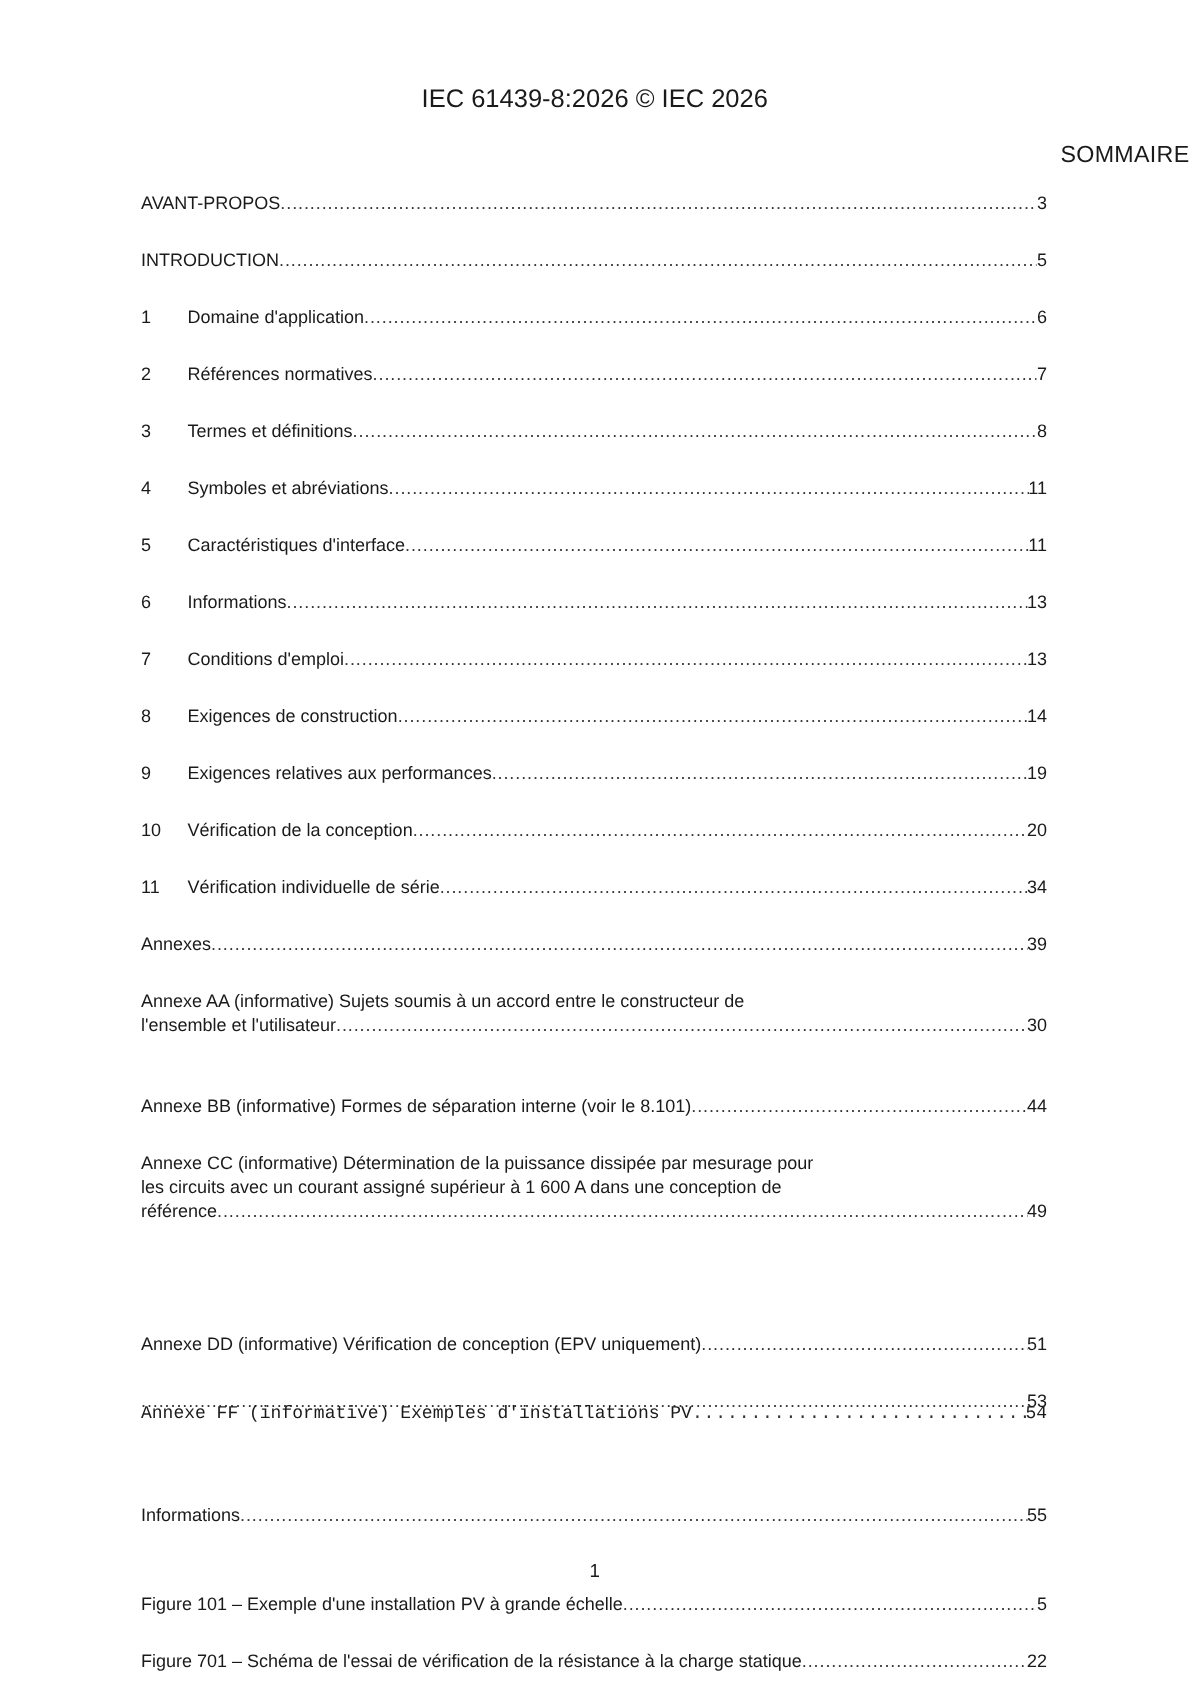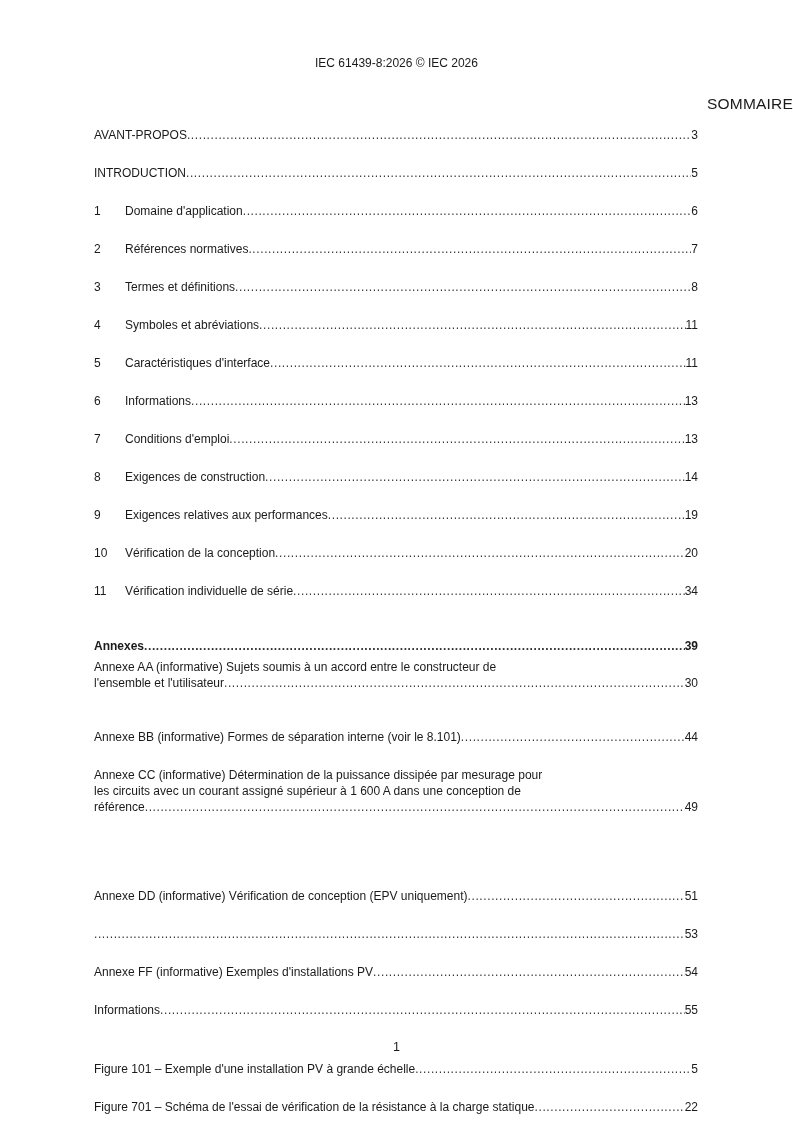--- a/index.html
+++ b/index.html
@@ -1,18 +1,18 @@
 <!DOCTYPE html>
 <html><head>
 <meta charset="utf-8">
 <style>
   html, body { margin:0; padding:0; background:#ffffff; }
   body { width:793px; height:1122px; position:relative; overflow:hidden;
          font-family:"Liberation Sans", sans-serif; color:#1a1a1a; }
-  .hdr { position:absolute; top:56px; left:0; width:793px; text-align:center; font-size:12px; }
+  .hdr { position:absolute; top:56px; left:0; width:793px; text-align:center; font-size:17px; }
   .title { position:absolute; top:95px; left:0; width:793px; text-align:right; font-size:15.5px; letter-spacing:0.2px; }
   .toc { position:absolute; left:94px; width:604px; }
   .entry { position:relative; font-size:12px; line-height:16px; }
   .line { display:flex; align-items:flex-end; white-space:nowrap; overflow:hidden; }
   .line .txt { flex:0 0 auto; }
   .line .num { flex:0 0 auto; display:inline-block; width:31px; }
   .line .dots { flex:1 1 auto; overflow:hidden; white-space:nowrap; color:#333; }
   .line .dots::after { content:"........................................................................................................................................................................................................................................................"; letter-spacing:0.6px; }
   .line .pg { flex:0 0 auto; text-align:right; }
   .pre { white-space:nowrap; }
@@ -120,21 +120,21 @@
       </div>
     </div>
     <div class="toc entry" style="top: 391px;">
       <div class="line">
         <span class="num">11</span>
         <span class="txt">Vérification individuelle de série </span>
         <span class="dots"></span>
         <span class="pg">34</span>
       </div>
     </div>
-    <div class="toc entry" style="top: 430px; font-weight: bold;">
+    <div class="toc entry" style="top: 413px;">
       <div class="line">
         <span class="txt">Annexes </span>
         <span class="dots"></span>
         <span class="pg">39</span>
       </div>
     </div>
     <div class="toc entry" style="top: 435px;">
       <div class="pre">Annexe AA (informative)  Sujets soumis à un accord entre le constructeur de</div>
       <div class="line">
         <span class="txt">l'ensemble et l'utilisateur</span>
@@ -164,21 +164,21 @@
         <span class="dots"></span>
         <span class="pg">51</span>
       </div>
     </div>
     <div class="toc entry" style="top: 569px;">
       <div class="line">
         <span class="dots"></span>
         <span class="pg">53</span>
       </div>
     </div>
-    <div class="toc entry" style="top: 591px;">
+    <div class="toc entry" style="top: 561px; font-family: Liberation Mono, monospace;">
       <div class="line">
         <span class="txt">Annexe FF (informative)  Exemples d'installations PV</span>
         <span class="dots"></span>
         <span class="pg">54</span>
       </div>
     </div>
     <div class="toc entry" style="top: 613px;">
       <div class="line">
         <span class="txt">Informations</span>
         <span class="dots"></span>

